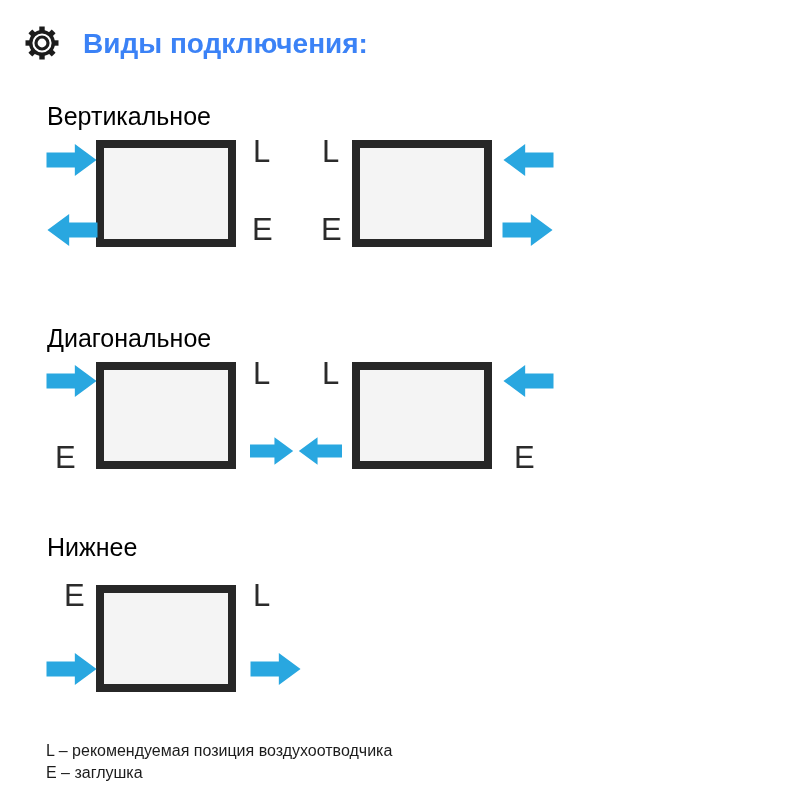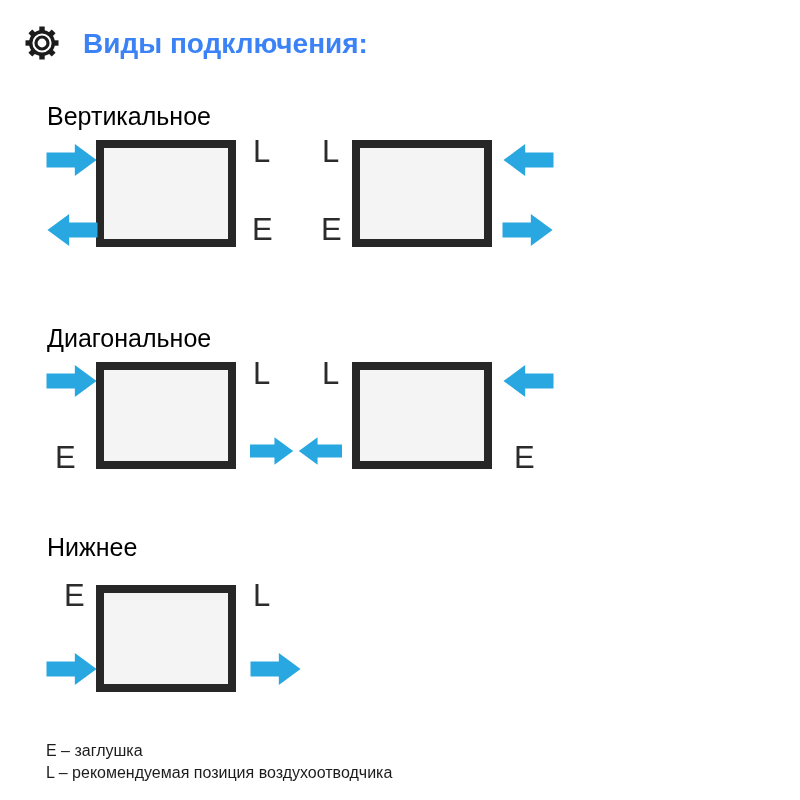--- a/index.html
+++ b/index.html
@@ -166,17 +166,17 @@
         <polygon points="0,10 30,10 30,1 53,18 30,35 30,26 0,26"></polygon>
       </svg>
     </span>
   <span class="arrow" id="s3-out">
       <svg viewBox="0 0 54 36">
         <polygon points="0,10 30,10 30,1 53,18 30,35 30,26 0,26"></polygon>
       </svg>
     </span>
 
   <div class="legend">
+    <p>L – рекомендуемая позиция воздухоотводчика</p>
     <p>E – заглушка</p>
-    <p>L – рекомендуемая позиция воздухоотводчика</p>
   </div>
 
 </div>
 
 </body></html>

